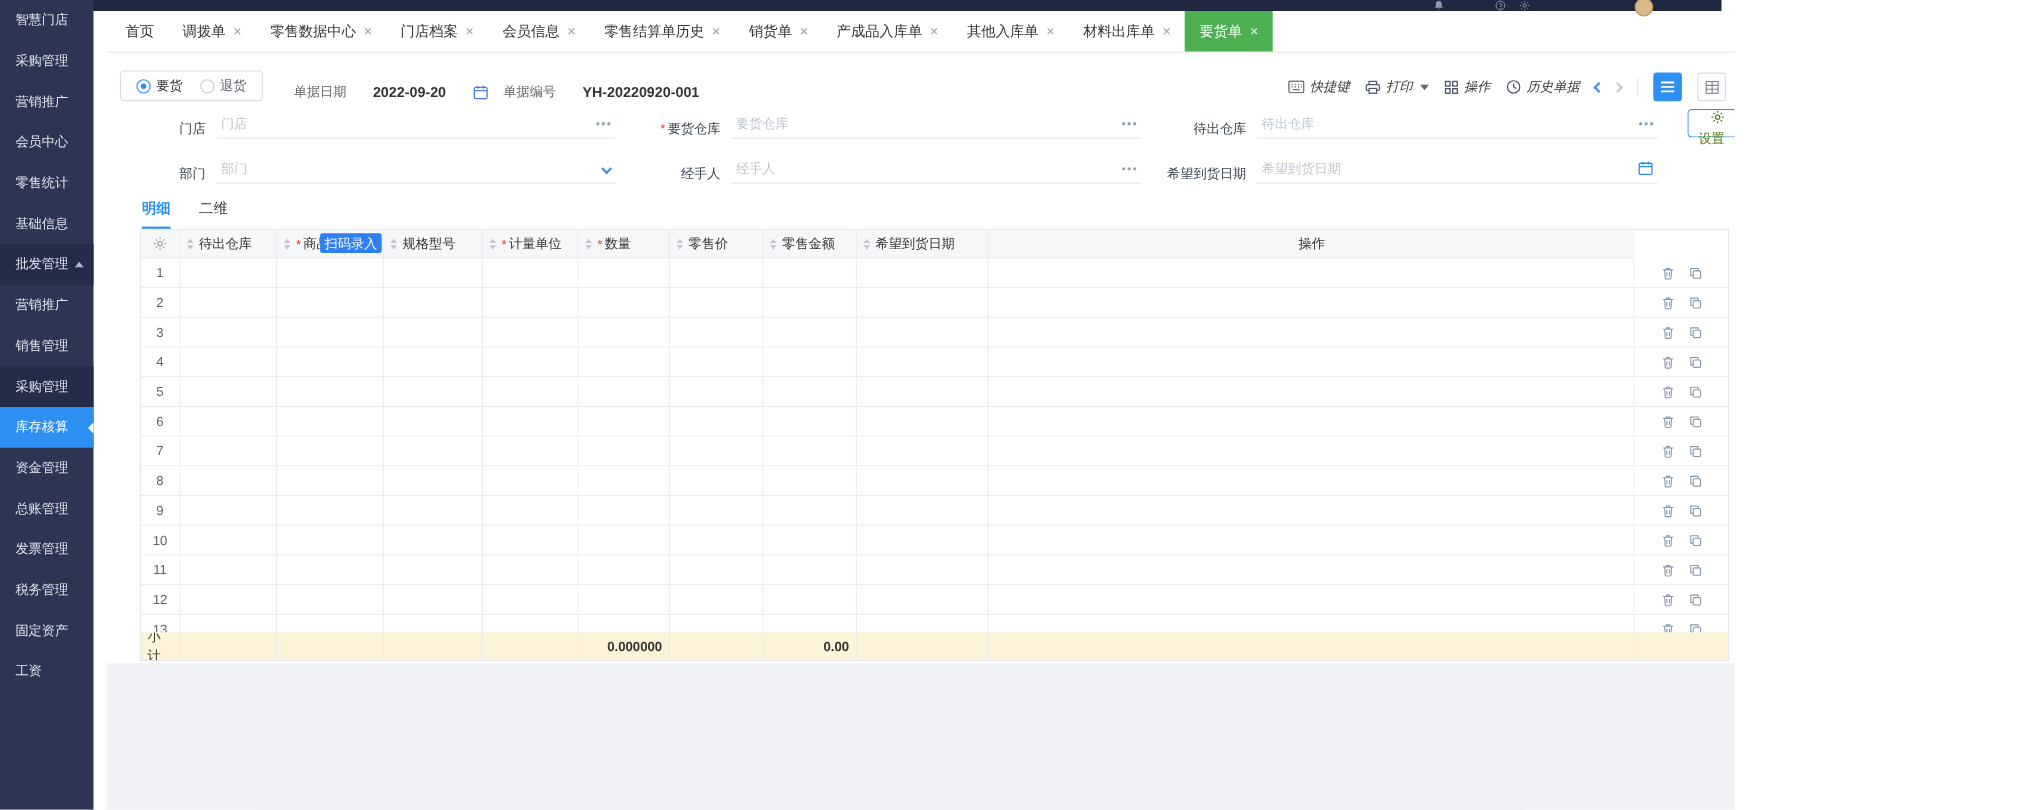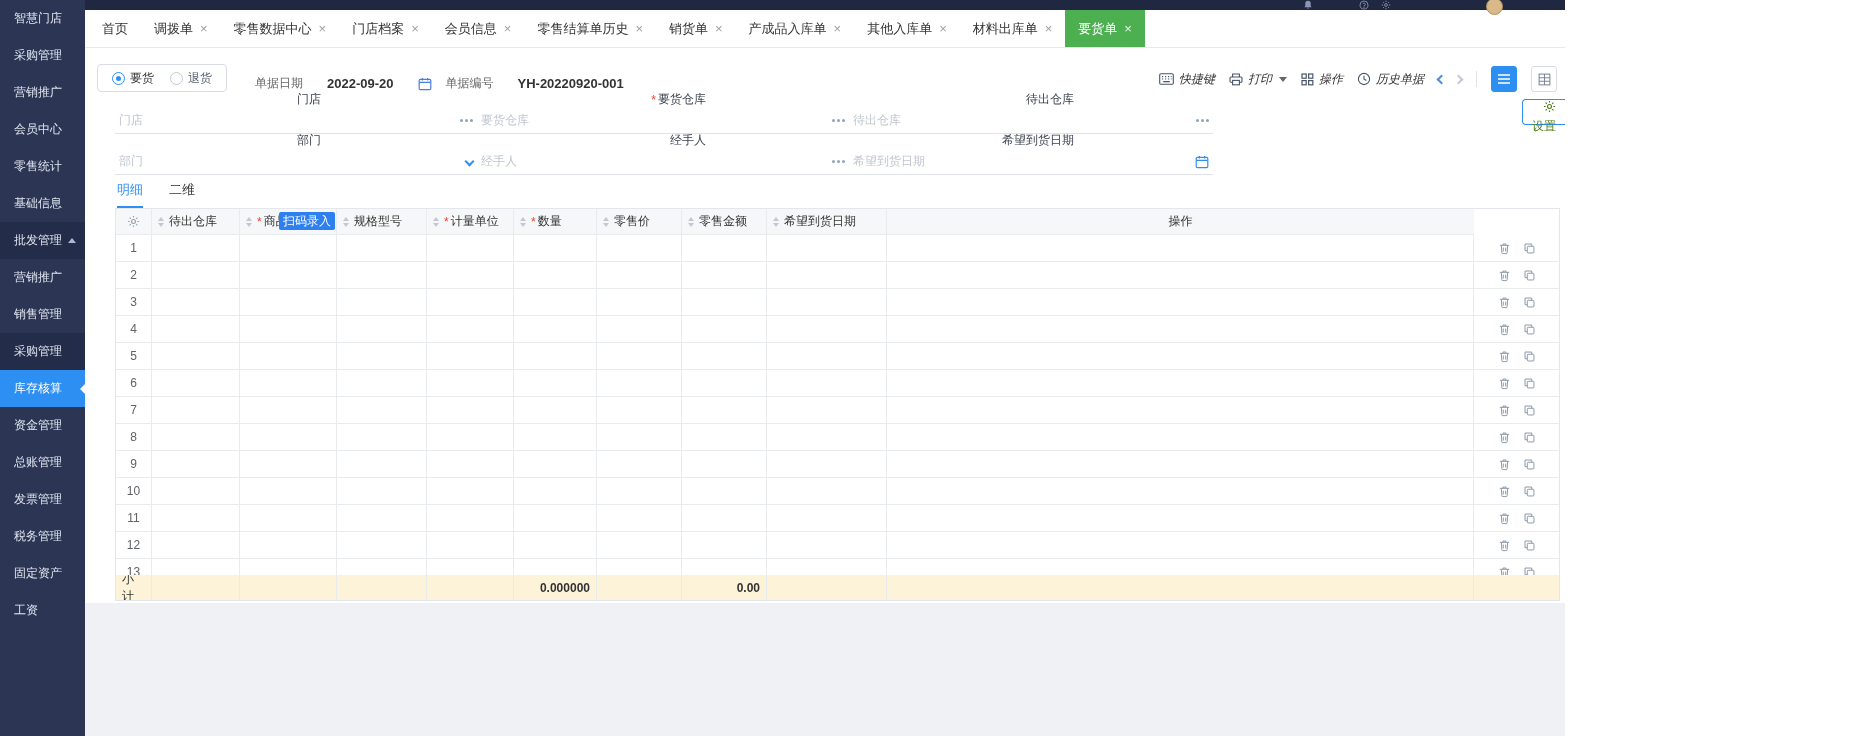--- a/index.html
+++ b/index.html
@@ -14,21 +14,21 @@
 
   
   .sidebar { position:absolute; left:0; top:0; width:85px; height:736px; background:#2c3654; z-index:30; }
   .side-item { height:37px; display:flex; align-items:center; justify-content:space-between; padding:0 9px 0 14px; color:#dfe5f0; font-size:12px; cursor:pointer; position:relative; white-space:nowrap; }
   .side-item.section { background:#232c48; }
   .side-item.active { background:#2e8ff2; color:#fff; }
   .side-item.active::after { content:""; position:absolute; right:0; top:50%; transform:translateY(-50%); border-top:5px solid transparent; border-bottom:5px solid transparent; border-right:5px solid #fff; }
   .caret-up { width:0; height:0; border-left:4px solid transparent; border-right:4px solid transparent; border-bottom:5px solid #aeb8cf; }
 
   
-  .main { position:absolute; left:85px; top:10px; width:1480px; height:726px; background:#fff; }
+  .main { position:absolute; left:97px; top:10px; width:1480px; height:726px; background:#fff; }
 
   
   .tabbar { height:38px; display:flex; align-items:stretch; background:#fff; border-bottom:1px solid #e8e8e8; padding-left:4px; overflow:hidden; white-space:nowrap; }
   .tab { display:flex; align-items:center; gap:7px; padding:0 13px; font-size:13px; color:#333; cursor:pointer; }
   .tab .x { color:#9aa0a6; font-size:13px; line-height:1; }
   .tab.active { background:#4caf50; color:#fff; }
   .tab.active .x { color:#eaf7ea; }
 
   
   .toolbar { height:44px; display:flex; align-items:flex-end; padding:0 8px 0 12px; }
@@ -51,36 +51,36 @@
   .chev.right { transform:rotate(-135deg); }
   .chev.down { transform:rotate(-45deg); }
   .chev-btn { display:flex; align-items:center; cursor:pointer; }
   .vdiv { width:1px; height:16px; background:#e0e3e8; }
   .view-btn { width:26px; height:26px; border:1px solid #d9dde3; border-radius:3px; display:flex; align-items:center; justify-content:center; background:#fff; color:#7a8699; cursor:pointer; }
   .view-btn.active { background:#2e8ff2; border-color:#2e8ff2; color:#fff; }
 
   
   .form { position:relative; padding-left:30px; }
   .form-row { display:flex; align-items:center; height:41px; }
-  .ffield { display:flex; align-items:center;flex-direction:column; }
+  .ffield { display:flex; align-items:flex-end; }
   .flbl { display:flex; justify-content:flex-end; align-items:center; padding-right:10px; color:#3c4350; white-space:nowrap; }
   .req { color:#f04134; margin-right:2px; }
   .c0 .flbl{ width:70px; }  .c0 .finput{ width:362px; }
   .c1 .flbl{ width:106px; } .c1 .finput{ width:372px; }
   .c2 .flbl{ width:106px; } .c2 .finput{ width:364px; }
   .finput { border-bottom:1px solid #dfe3e8; height:26px; display:flex; align-items:center; justify-content:space-between; padding:0 4px; cursor:text; }
   .placeholder { color:#c0c6cf; }
   .suffix { display:inline-flex; align-items:center; cursor:pointer; color:#8ea4bd; }
   .dots i { width:3px; height:3px; border-radius:50%; background:#8ea4bd; display:inline-block; margin-left:2px; }
   .settings-btn { position:absolute; right:0; top:7px; height:26px; display:flex; align-items:flex-end; gap:5px; padding:0 9px; border:1px solid #2e8ff2; border-right:none; border-radius:4px 0 0 4px; color:#4d7c0f; background:#fff; cursor:pointer; font-size:12px; font-family:inherit;flex-direction:column; }
 
   
   .detail-tabs { display:flex; gap:26px; padding-left:32px; height:34px; align-items:flex-end; }
   .dtab { padding-bottom:7px; font-size:13px; color:#333; cursor:pointer; border-bottom:2px solid transparent; }
-  .dtab.active { color:#2e8ff2; border-bottom-color:#2e8ff2; font-weight:400; }
+  .dtab.active { color:#2e8ff2; border-bottom-color:#2e8ff2; font-weight:700; }
 
   
   .grid-wrap { margin-left:30px; width:1445px; border:1px solid #e3e7eb; background:#fff; }
   .grow { display:grid; }
   .gcell { border-right:1px solid #e8ecef; border-bottom:1px solid #e8ecef; height:27px; display:flex; align-items:center; padding:0 6px; position:relative; background:#fff; overflow:hidden; }
   .grow .gcell:last-child { border-right:none; }
   .ghead .gcell { background:#f5f7f9; height:26px; color:#333; }
   .center { justify-content:center; }
   .rownum { justify-content:center; color:#606266; }
   .opcell { justify-content:center; gap:12px; }

